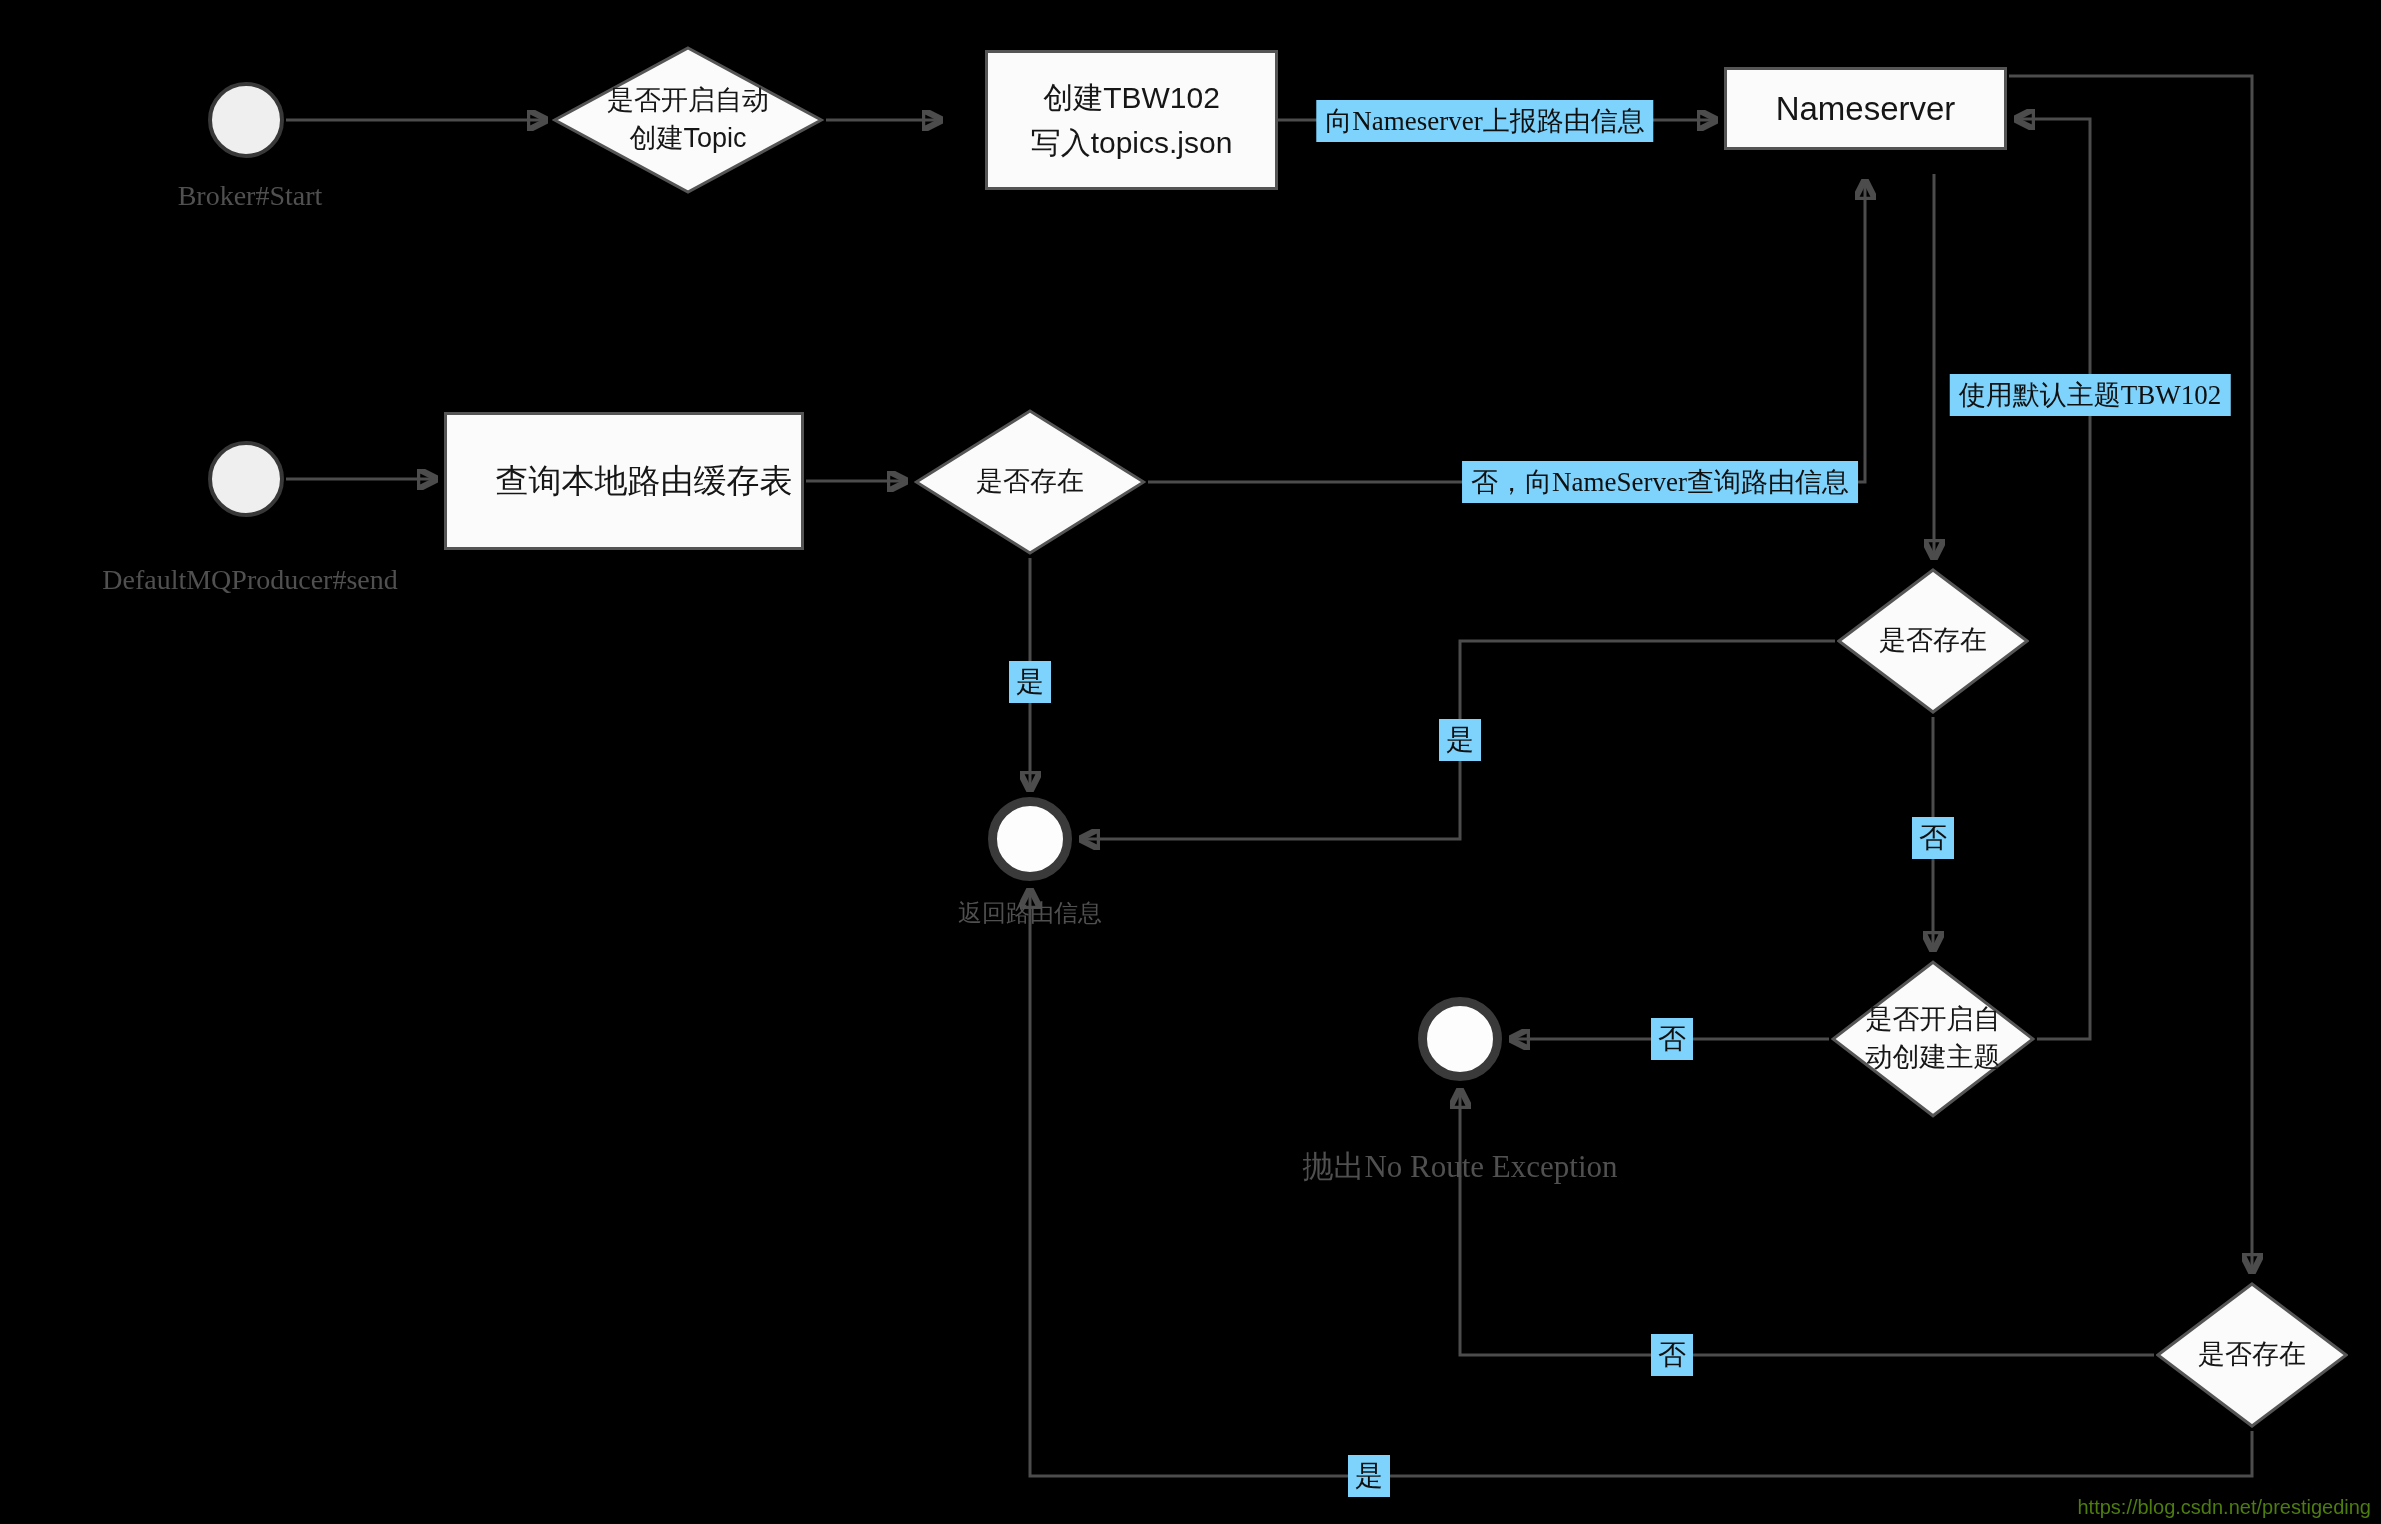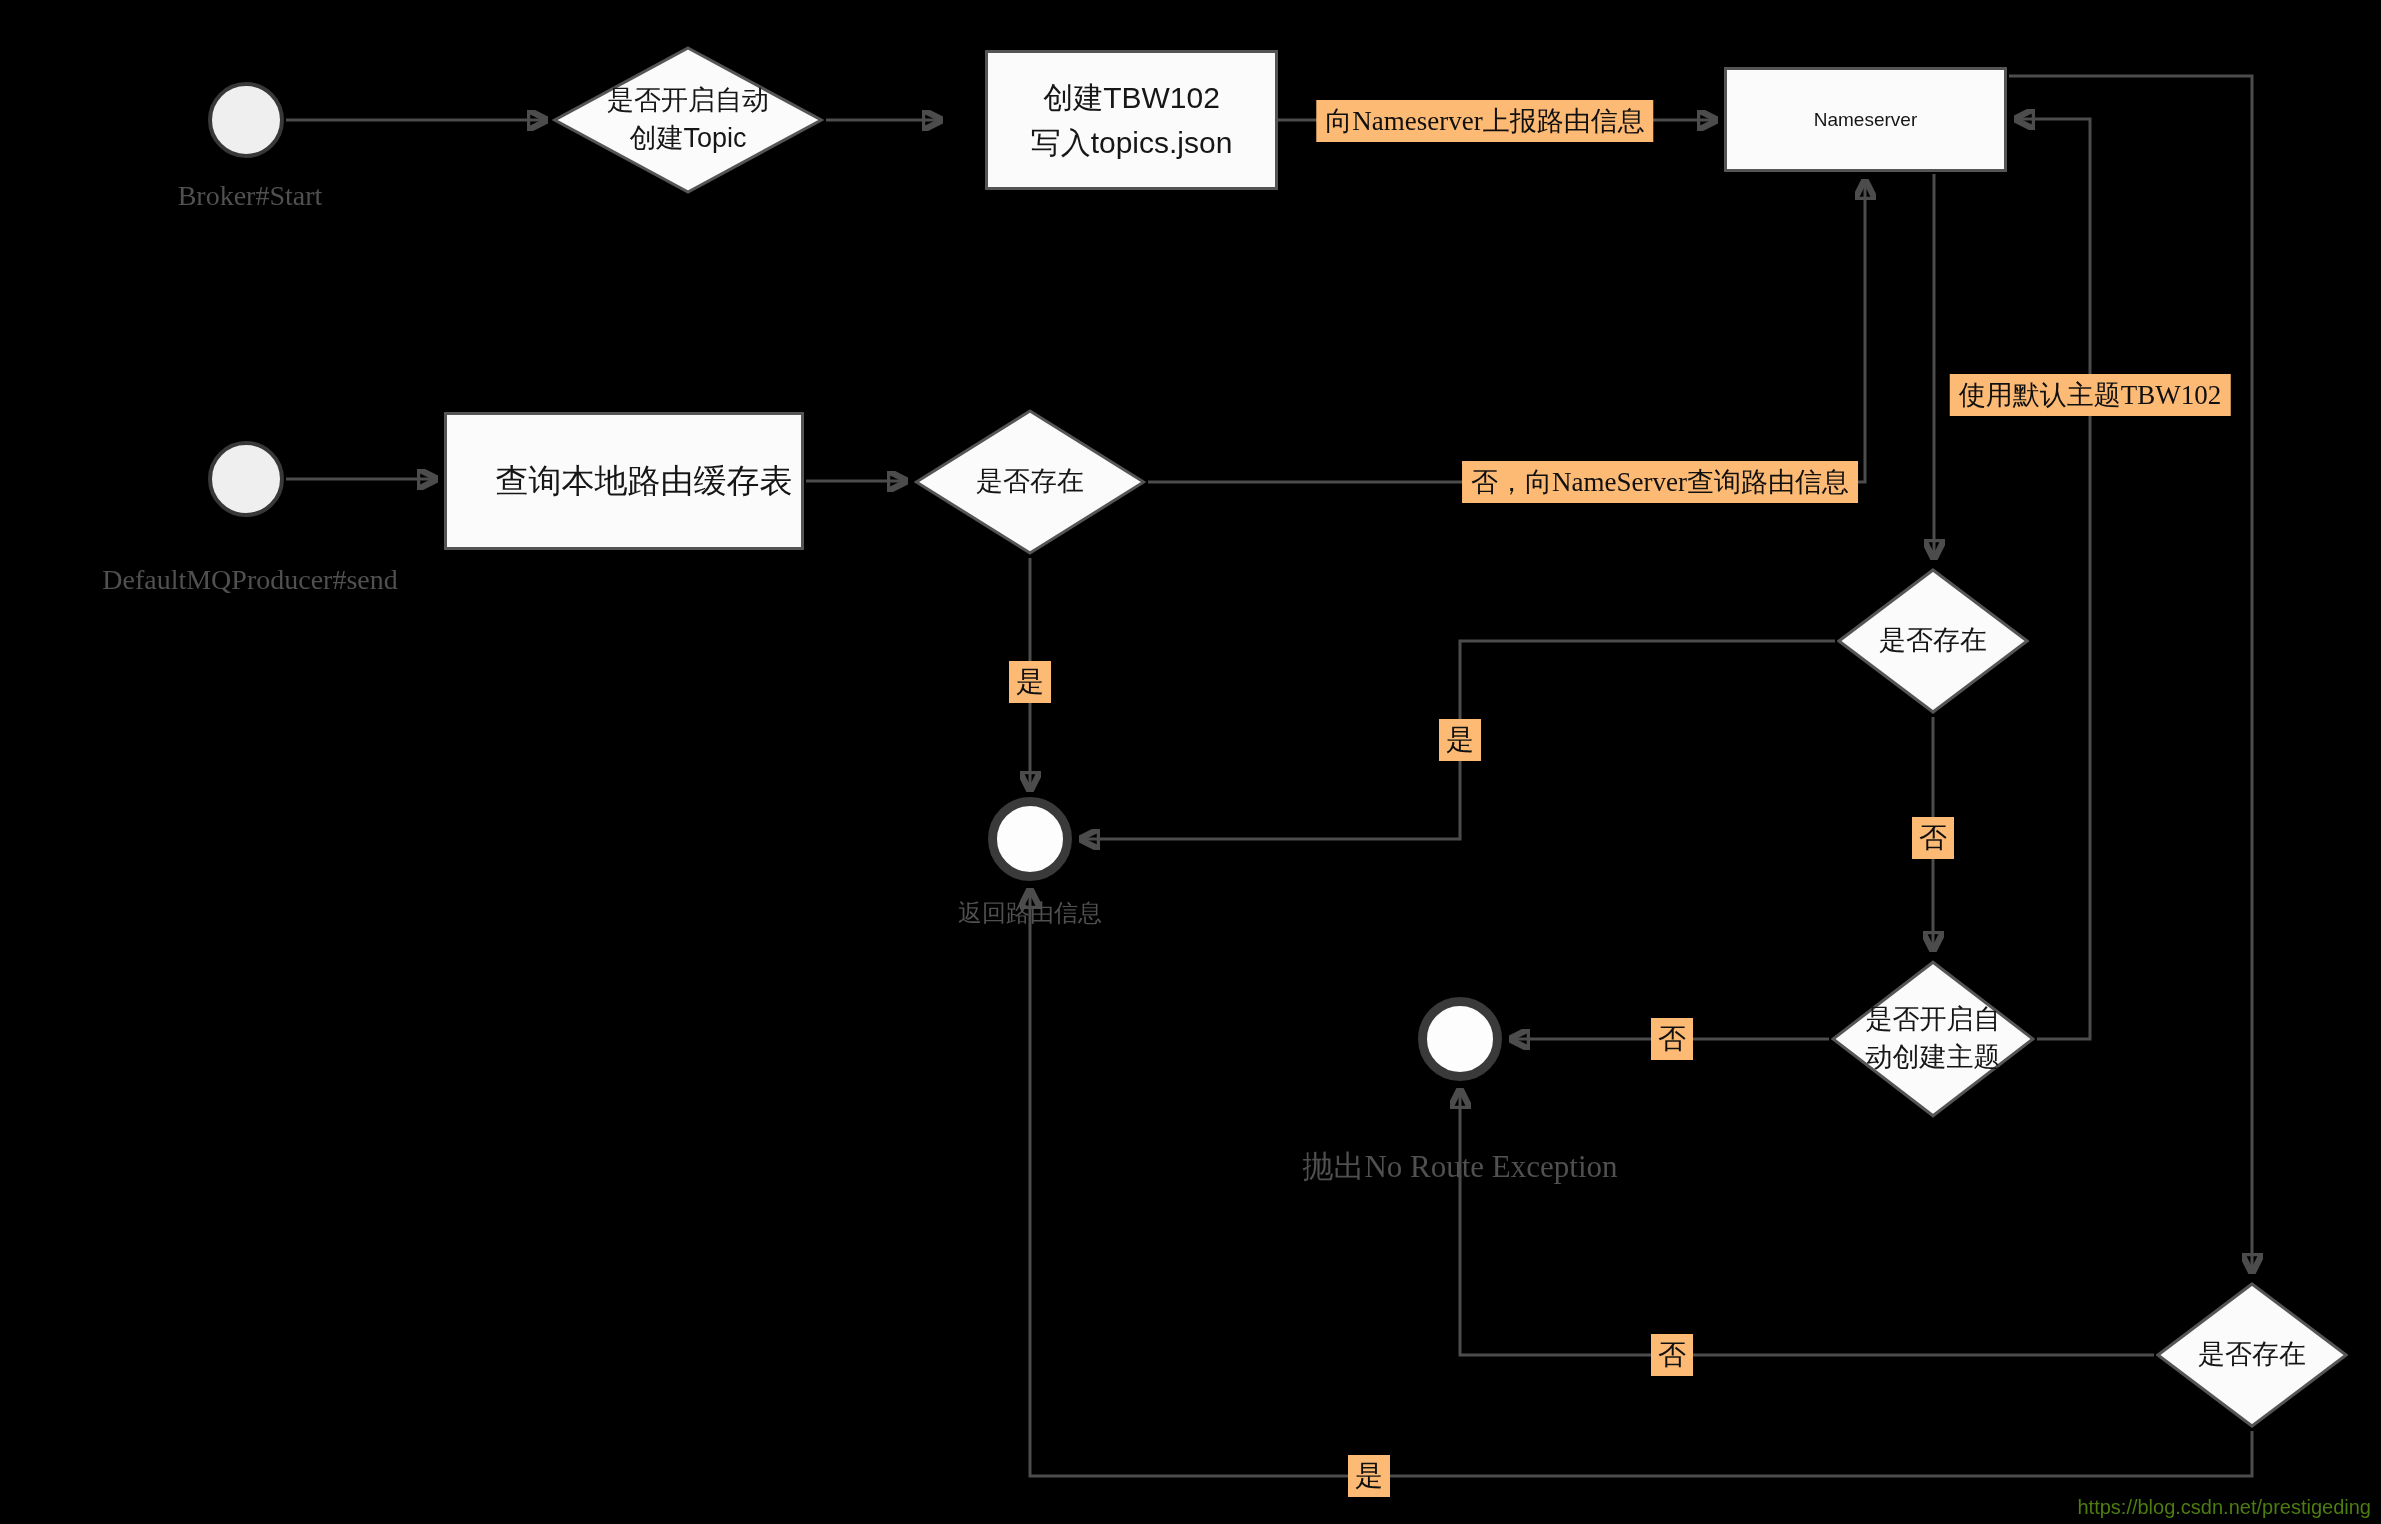--- a/index.html
+++ b/index.html
@@ -21,21 +21,21 @@
   .diamond svg.dshape { position: absolute; inset: 0; width: 100%; height: 100%; }
   .diamond svg.dshape polygon { fill: #fbfbfb; stroke: #555; stroke-width: 3; vector-effect: non-scaling-stroke; }
   .dlabel { position: relative; z-index: 1; text-align: center; white-space: pre-line; color: #161616; font-size: 27px; line-height: 1.4; }
   .circle-start { border-radius: 50%; background: #efefef; border: 4px solid #383838; }
   .circle-end { border-radius: 50%; background: #fdfdfd; border: 9px solid #3a3a3a; }
   .caption {
     position: absolute; z-index: 2; color: #505050; transform: translate(-50%, -50%);
     white-space: nowrap; font-family: "Liberation Serif", "DejaVu Serif", serif;
   }
   .edge-label {
-    position: absolute; z-index: 3; background: #fdba74; color: #101010;
+    position: absolute; z-index: 3; background: #7dd3fc; color: #101010;
     padding: 3px 9px; transform: translate(-50%, -50%); white-space: nowrap;
     font-family: "Liberation Serif", "DejaVu Serif", serif; font-size: 27px;
   }
   .edge-label.small { font-size: 28px; padding: 2px 7px; }
   .watermark { position: absolute; z-index: 3; right: 10px; top: 1496px; color: #4d7c0f; font-size: 20px; }
 </style>
 </head>
 <body>
 
 <div class="canvas">
@@ -72,21 +72,21 @@
       </svg>
     <div class="dlabel">是否开启自动
 创建Topic</div>
   </div>
 
   <div class="node node-rect" style="left:985px;top:50px;width:293px;height:140px;font-size:30px;line-height:1.5;">创建TBW102
 写入topics.json</div>
 
   <div class="edge-label" style="left:1485px;top:121px;">向Nameserver上报路由信息</div>
 
-  <div class="node node-rect" style="left:1724px;top:67px;width:283px;height:105px;font-size:19px;">Nameserver</div>
+  <div class="node node-rect" style="left:1724px;top:67px;width:283px;height:83px;font-size:33px;">Nameserver</div>
 
   <div class="node circle-start" style="left:208px;top:441px;width:76px;height:76px;"></div>
   <div class="caption" style="left:250px;top:580px;font-size:28px;">DefaultMQProducer#send</div>
 
   <div class="node node-rect" style="left:444px;top:412px;width:360px;height:138px;font-size:33px;padding-left:40px;">查询本地路由缓存表</div>
 
   <div class="node diamond" style="left:914px;top:408px;width:232px;height:148px;">
     <svg class="dshape" viewBox="0 0 200 100" preserveAspectRatio="none">
         <polygon points="100,2 198,50 100,98 2,50"></polygon>
       </svg>

